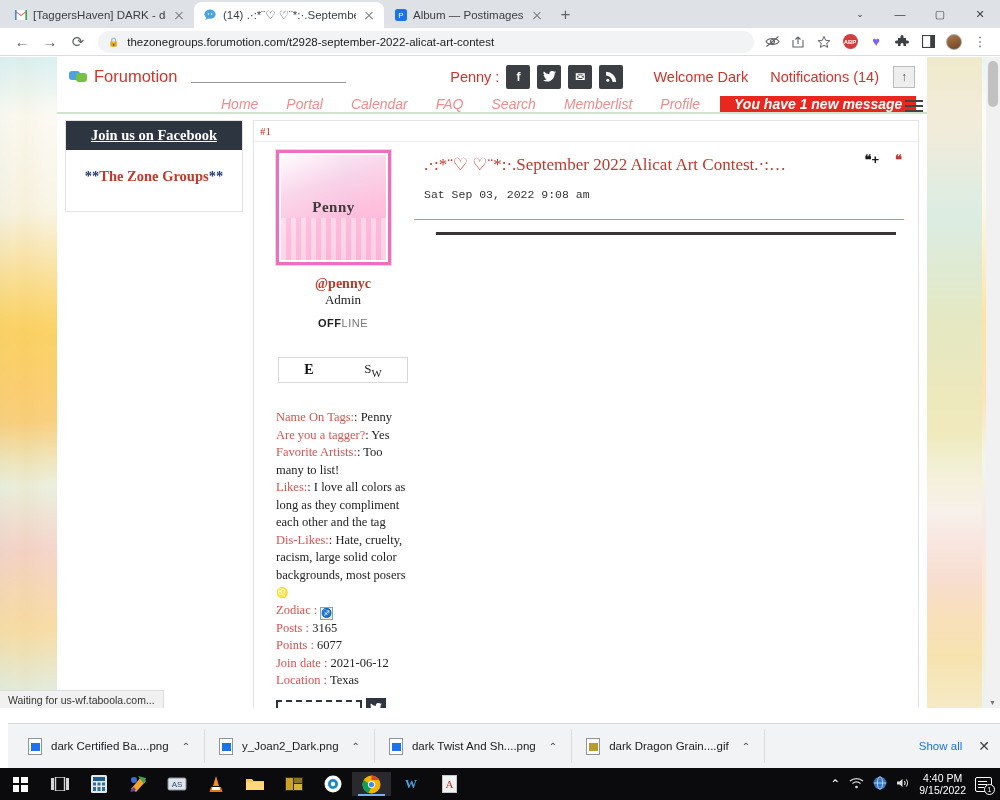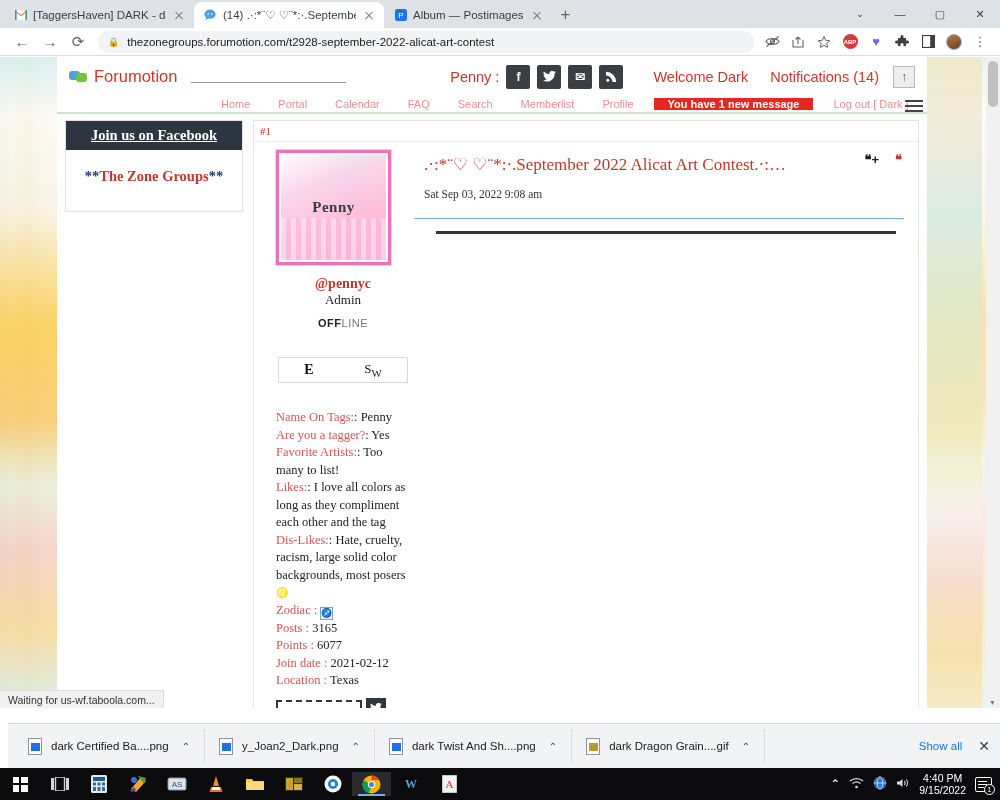--- a/index.html
+++ b/index.html
@@ -125,21 +125,21 @@
   .totop {
     width: 22px; height: 22px; border: 1px solid #bbb; background:#eee; color:#555;
     display: flex; align-items: center; justify-content: center; font-size: 12px; margin-left: 14px;
   }
 
   
   .fm-nav {
     height: 18px; display: flex; align-items: center; gap: 0; padding: 0 0 0 150px;
     border-bottom: 2px solid #cfe3cf; background:#fff; position: relative;
   }
-  .fm-nav a { color: #f08c8c; font-size: 11px; text-decoration: none; padding: 0 14px; white-space: nowrap; }
+  .fm-nav a { color: #f08c8c; font-size: 14px; text-decoration: none; padding: 0 14px; white-space: nowrap; font-style: italic; }
   .newmsg { background: #e8281e; color: #fff !important; font-weight: bold; font-size: 10px; padding: 2px 6px; margin: 0 6px; }
   .hamburger { position: absolute; right: 4px; top: 1px; width: 18px; }
   .hamburger i { display: block; height: 2px; background: #444; margin: 3px 0; }
 
   
   .fm-body { display: flex; padding: 6px 8px 0 8px; gap: 10px; }
   .fm-side { width: 178px; flex: 0 0 178px; }
   .side-box { background: #fff; border: 1px solid #e2e2e2; }
   .side-head {
     background: #2d3540; color: #fff; text-align: center;
@@ -201,21 +201,21 @@
 
   .sigrow { margin-top: 8px; display: flex; align-items: center; gap: 4px; }
   .sig-box { width: 86px; height: 16px; border: 2px solid #2d3540; border-top-style: dashed; }
   .sig-tw { width: 20px; height: 20px; background: #2d3540; color: #fff; display:flex; align-items:center; justify-content:center; font-size: 12px; }
 
   .post-right { flex: 1 1 auto; padding: 12px 14px 0 10px; position: relative; }
   .topic-title {
     color: #c0392b; font-family: "Liberation Serif", serif; font-size: 17px;
     white-space: nowrap; overflow: hidden; text-overflow: ellipsis; padding-right: 86px;
   }
-  .post-date { font-family: Liberation Serif, serif; font-size: 11.5px; color: #333; margin-top: 13px; }
+  .post-date { font-family: Liberation Mono, monospace; font-size: 11.5px; color: #333; margin-top: 13px; }
   .quote-tools { position: absolute; right: 16px; top: 10px; display: flex; gap: 16px; align-items: center; }
   .q1 { color: #1a1a1a; font-weight: bold; font-size: 13px; }
   .q2 { color: #c0392b; font-weight: bold; font-size: 13px; }
   .post-sep { border-top: 1px solid #6aaee8; margin: 18px 0 0 -10px; }
   .post-hr { height: 3px; background: #3a3336; margin: 12px 8px 0 12px; }
 
   
   .vscroll { position: absolute; top: 0; right: 0; width: 14px; height: 651px; background: #f1f1f1; }
   .vscroll .thumb { position: absolute; top: 4px; left: 2px; width: 10px; height: 46px; background: #c1c1c1; border-radius: 5px; }
   .vscroll .arrow { position: absolute; left: 3px; color: #777; font-size: 7px; }
@@ -485,21 +485,21 @@
                   <span class="lab">Zodiac :</span>
                   <span class="zod">♐</span>
                 </div>
                 <div>
                   <span class="lab">Posts :</span><span> 3165</span>
                 </div>
                 <div>
                   <span class="lab">Points :</span><span> 6077</span>
                 </div>
                 <div>
-                  <span class="lab">Join date :</span><span> 2021-02-12</span>
+                  <span class="lab">Join date :</span><span> 2021-06-12</span>
                 </div>
                 <div>
                   <span class="lab">Location :</span><span> Texas</span>
                 </div>
               </div>
 
               <div class="sigrow">
                 <span class="sig-box"></span>
                 <span class="sig-tw">
                   <svg width="12" height="10" viewBox="0 0 13 11">

